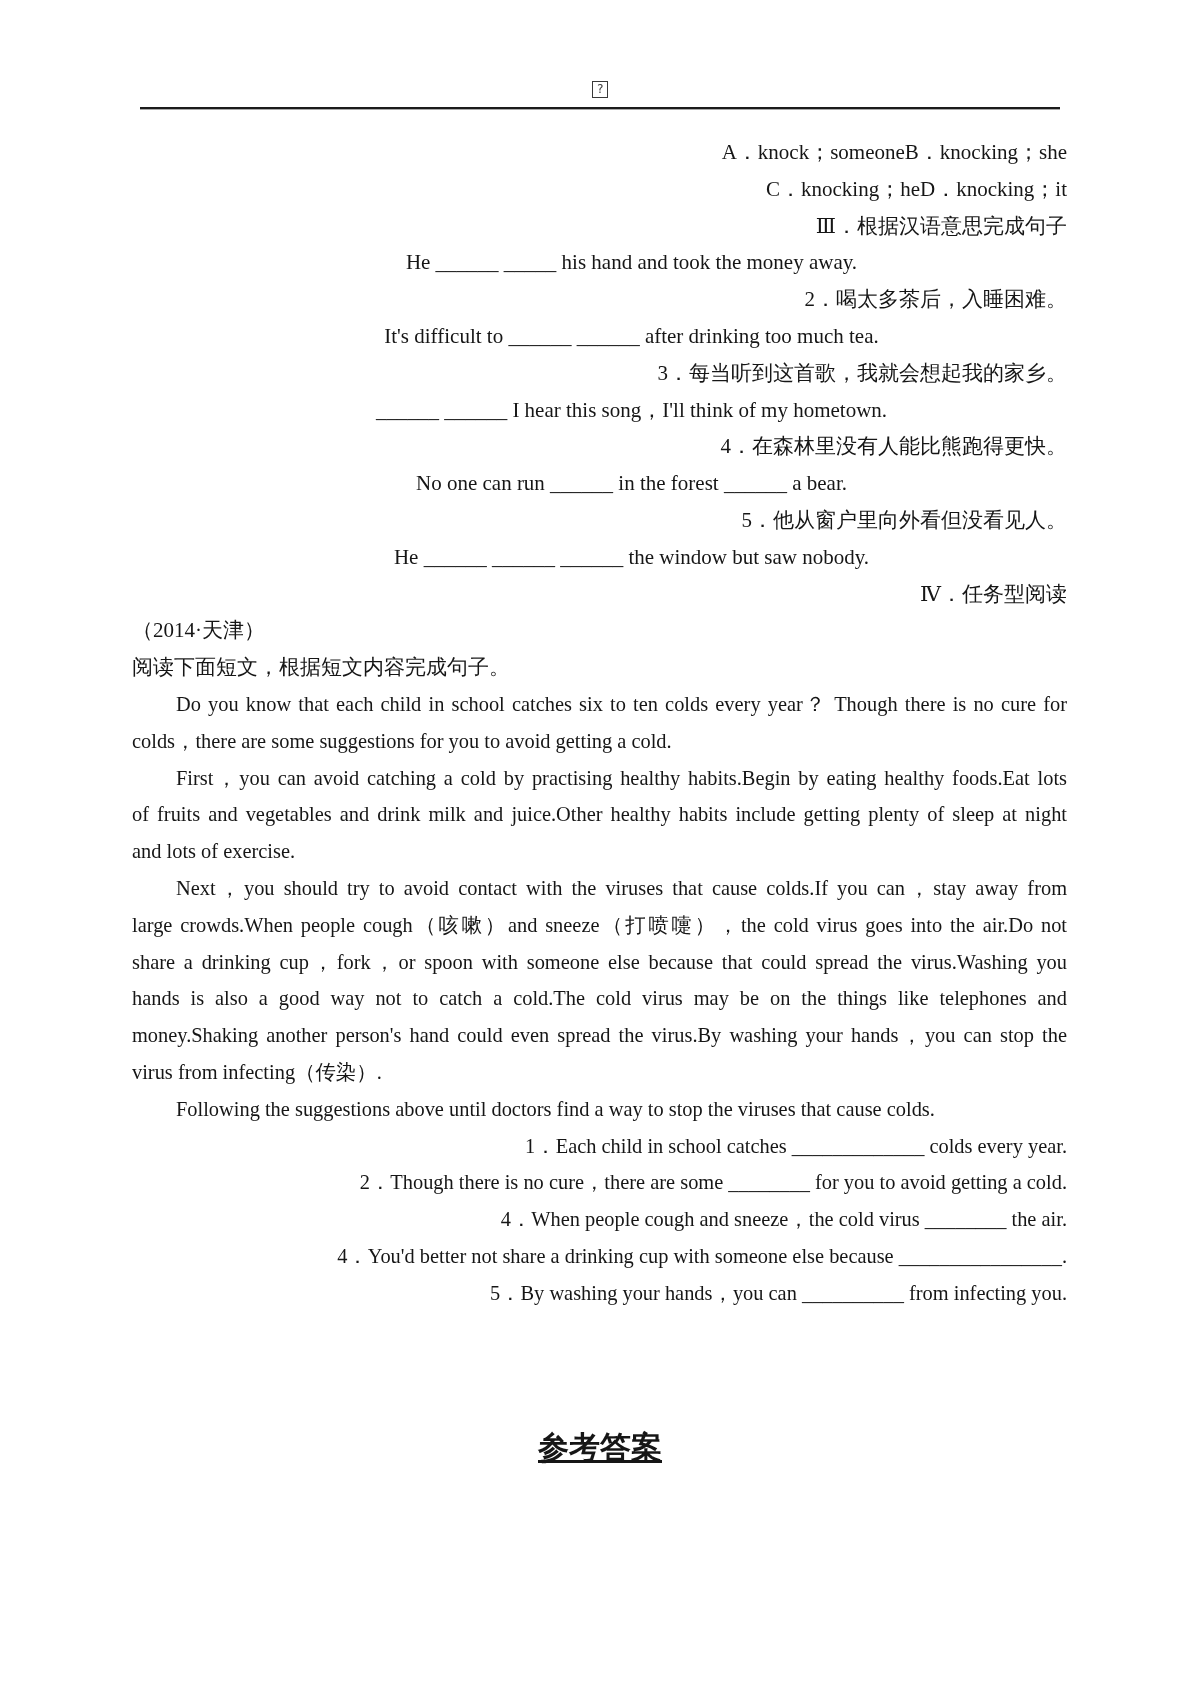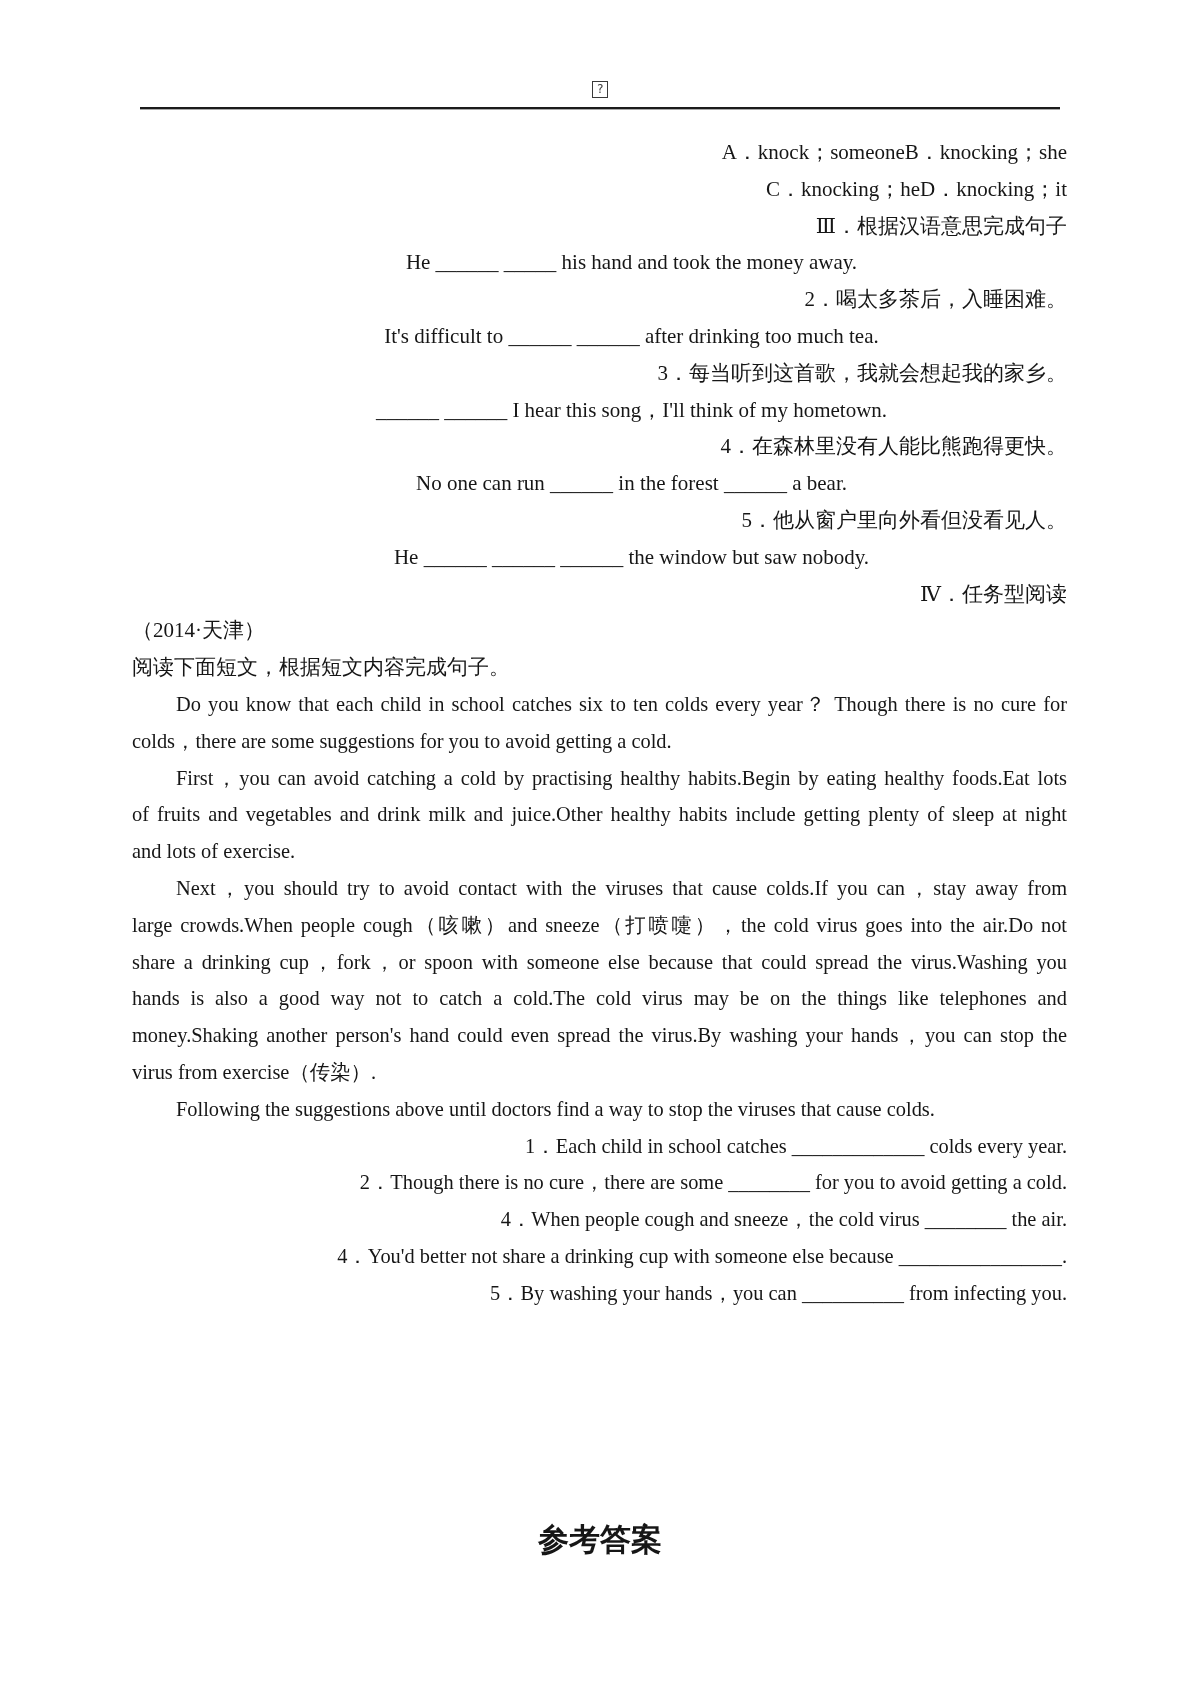--- a/index.html
+++ b/index.html
@@ -19,22 +19,22 @@
   .ln { line-height:36.8px; font-size:21px; white-space:pre; }
   .ind1 { padding-left:44px;text-align:right; }
   .ind2 { padding-left:64px;text-align:center; }
   .bold { font-weight:normal; }
   .ital { }
   .optcol { display:inline-block; width:208px; }
   .psg { font-size:20.4px; }
   .jfy { white-space:normal; text-align:justify; text-align-last:justify; }
   .pind { text-indent:44px; }
   .answers-title {
-    position:absolute; top:1520px; left:0; width:100%; text-align:center;
-    font-size:31px; font-weight:bold; line-height:40px;
+    position:absolute; top:1428px; left:0; width:100%; text-align:center;
+    font-size:31px; font-weight:bold; line-height:40px;text-decoration:underline;
   }
 </style>
 </head>
 <body>
 
 <div class="page">
 
   <div class="header-row">
     <span class="tofu">?</span>
   </div>
@@ -66,21 +66,21 @@
 
     <div class="ln psg jfy pind">First，you can avoid catching a cold by practising healthy habits.Begin by eating healthy foods.Eat lots</div>
     <div class="ln psg jfy">of fruits and vegetables and drink milk and juice.Other healthy habits include getting plenty of sleep at night</div>
     <div class="ln psg">and lots of exercise.</div>
 
     <div class="ln psg jfy pind">Next，you should try to avoid contact with the viruses that cause colds.If you can，stay away from</div>
     <div class="ln psg jfy">large crowds.When people cough（咳嗽）and sneeze（打喷嚏），the cold virus goes into the air.Do not</div>
     <div class="ln psg jfy">share a drinking cup，fork，or spoon with someone else because that could spread the virus.Washing you</div>
     <div class="ln psg jfy">hands is also a good way not to catch a cold.The cold virus may be on the things like telephones and</div>
     <div class="ln psg jfy">money.Shaking another person's hand could even spread the virus.By washing your hands，you can stop the</div>
-    <div class="ln psg">virus from exercise（传染）.</div>
+    <div class="ln psg">virus from infecting（传染）.</div>
 
     <div class="ln psg pind">Following the suggestions above until doctors find a way to stop the viruses that cause colds.</div>
 
     <div class="ln psg ind1">1．Each child in school catches _____________ colds every year.</div>
     <div class="ln psg ind1">2．Though there is no cure，there are some ________ for you to avoid getting a cold.</div>
     <div class="ln psg ind1">4．When people cough and sneeze，the cold virus ________ the air.</div>
     <div class="ln psg ind1">4．You'd better not share a drinking cup with someone else because ________________.</div>
     <div class="ln psg ind1">5．By washing your hands，you can __________ from infecting you.</div>
 
   </div>

